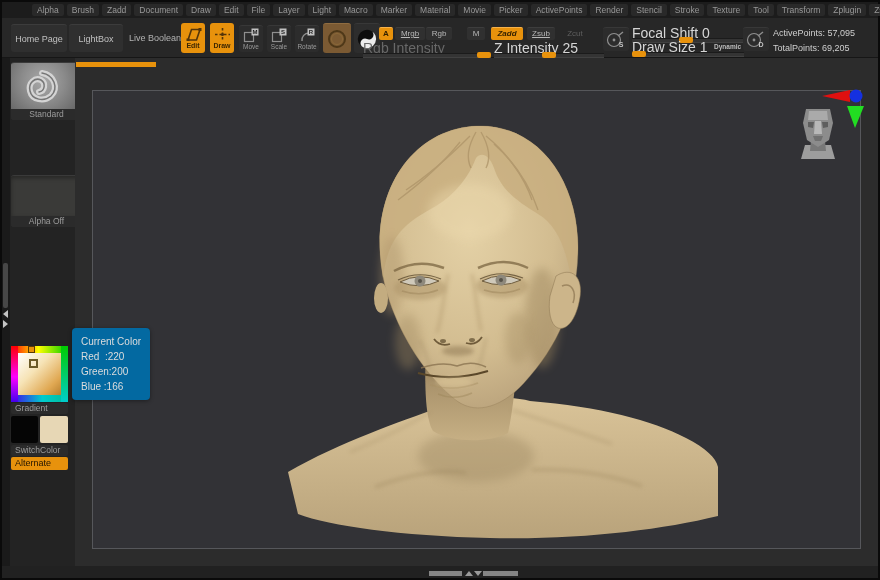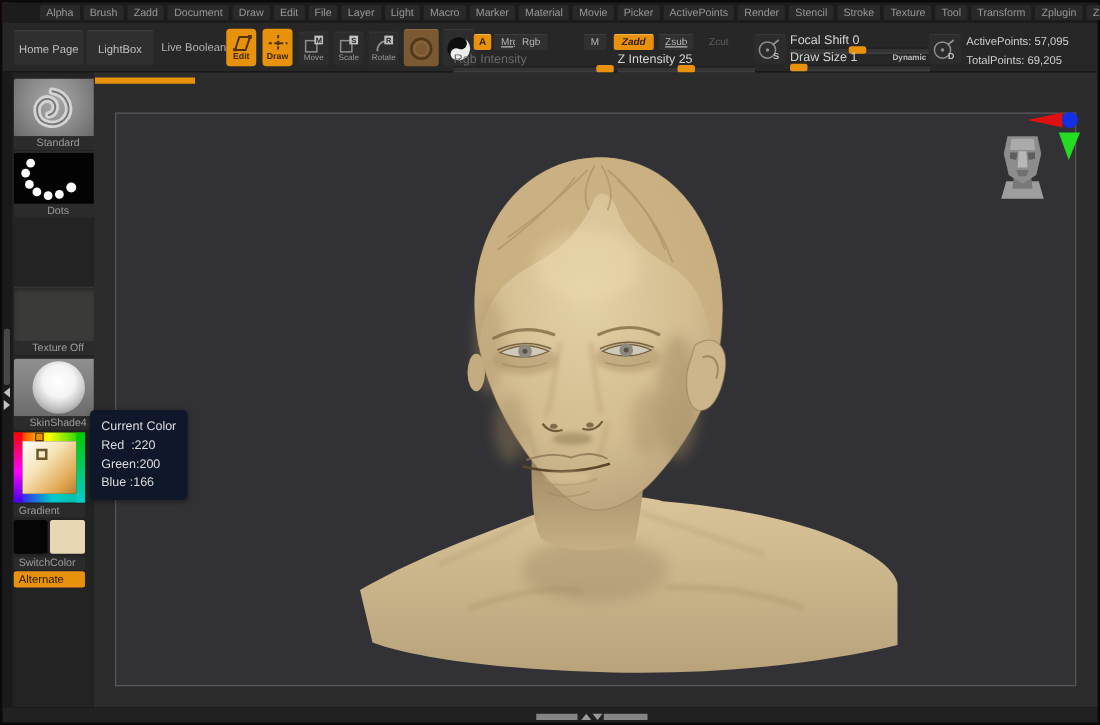--- a/index.html
+++ b/index.html
@@ -24,21 +24,21 @@
               align-items:center;justify-content:center;gap:1px;}
   .btn-orange .olabel{font-size:7px;font-weight:bold;line-height:1;}
   .btn-tool{background:#2c2c2c;border-top:1px solid #383838;border-radius:3px;display:flex;flex-direction:column;
             align-items:center;justify-content:flex-start;padding-top:2px;}
   .btn-tool .tlabel{font-size:6.5px;color:#9a9a9a;line-height:1;margin-top:1px;}
   .btn-mode{background:#303030;border-top:1px solid #3d3d3d;border-radius:2px;color:#b8b8b8;font-size:8px;
             display:flex;align-items:center;justify-content:center;line-height:1;}
   .btn-mode.on{background:#e8920c;color:#352200;font-weight:bold;border-top:1px solid #f7b24a;}
   .btn-mode.dim{background:transparent;border:none;color:#5e5e5e;}
   .slider{position:absolute;}
-  .slider .slabel{font-size:10px;color:#d6d6d6;display:block;line-height:10px;white-space:nowrap;}
+  .slider .slabel{font-size:14px;color:#d6d6d6;display:block;line-height:10px;white-space:nowrap;}
   .slider .slabel.dim{color:#686868;}
   .strack{position:relative;height:3px;background:#343434;border-top:1px solid #1b1b1b;border-bottom:1px solid #414141;}
   .shandle{position:absolute;top:-2px;width:14px;height:6px;background:#e8920c;border-radius:2px;}
   .stat{font-size:9px;color:#cfcfcf;white-space:nowrap;}
   .dyn{font-size:6.5px;font-weight:bold;color:#bdbdbd;}
 
   
   #sidebar{position:absolute;left:2px;top:58px;width:73px;height:508px;background:#232323;}
   #side-scroll{position:absolute;left:0;top:0;width:8px;height:508px;background:#1a1a1a;}
   #side-thumb{position:absolute;left:1px;top:205px;width:5px;height:45px;background:#474747;border-radius:2px;}
@@ -74,21 +74,21 @@
   
   #canvas{position:absolute;left:75px;top:58px;width:803px;height:508px;background:#2c2c2c;}
   #lightbox-bar{position:absolute;left:1px;top:4px;width:80px;height:5px;background:#e8920c;}
   #doc-frame{position:absolute;left:17px;top:32px;width:769px;height:459px;background:#323236;
              border:1px solid #56575b;box-sizing:border-box;}
   #bust-svg{position:absolute;left:205px;top:32px;width:440px;height:460px;}
   #gizmo-svg{position:absolute;left:743px;top:28px;width:48px;height:44px;}
   #tool-preview{position:absolute;left:723px;top:45px;width:40px;height:58px;}
 
   
-  #tooltip{position:absolute;left:72px;top:328px;background:#0f172a;border-radius:4px;
+  #tooltip{position:absolute;left:72px;top:328px;background:#0369a1;border-radius:4px;
            padding:6px 9px;z-index:50;box-shadow:0 1px 4px rgba(0,0,0,.4);}
   .tt-line{white-space:pre;font-size:10px;color:#dcdcdc;line-height:15px;}
 
   
   #bottom-strip{position:absolute;left:2px;top:566px;width:876px;height:12px;background:#212121;}
   .divbar{position:absolute;top:5px;height:5px;background:#858585;}
   .tri-up{width:0;height:0;border-left:4px solid transparent;border-right:4px solid transparent;border-bottom:5px solid #9a9a9a;}
   .tri-down{width:0;height:0;border-left:4px solid transparent;border-right:4px solid transparent;border-top:5px solid #9a9a9a;}
 </style>
 </head>
@@ -179,21 +179,21 @@
     </div>
     <div class="tb" style="left:352px;top:5px;width:26px;height:30px;background:#2d2d2d;border-radius:3px;border-top:1px solid #383838;display:flex;align-items:center;justify-content:center;">
       <svg width="22" height="22" viewBox="0 0 24 24" style="transform:rotate(25deg);">
         <circle cx="12" cy="12" r="10" fill="#0d0d0d"></circle>
         <path d="M12,2 A10,10 0 0 1 12,22 A5,5 0 0 1 12,12 A5,5 0 0 0 12,2 Z" fill="#ececec"></path>
       </svg>
     </div>
 
     <div class="tb btn-mode on" style="left:377px;top:9px;width:14px;height:13px;">A</div>
     <div class="tb btn-mode" style="left:393px;top:9px;width:30px;height:13px;text-decoration:underline;">Mrgb</div>
-    <div class="tb btn-mode" style="left:410px;top:9px;width:26px;height:13px;">Rgb</div>
+    <div class="tb btn-mode" style="left:424px;top:9px;width:26px;height:13px;">Rgb</div>
     <div class="tb btn-mode" style="left:465px;top:9px;width:18px;height:13px;">M</div>
     <div class="tb btn-mode on" style="left:489px;top:9px;width:32px;height:13px;font-style:italic;">Zadd</div>
     <div class="tb btn-mode" style="left:525px;top:9px;width:28px;height:13px;text-decoration:underline;">Zsub</div>
     <div class="tb btn-mode dim" style="left:559px;top:9px;width:28px;height:13px;">Zcut</div>
 
     <div class="slider" style="left:361px;top:25px;width:128px;">
       <span class="slabel dim">Rgb Intensity</span>
       <div class="strack">
           <div class="shandle" style="right:0;"></div>
         </div>
@@ -249,45 +249,27 @@
     <div class="item" style="top:4px;">
       <div class="thumb-standard">
         <svg width="57" height="46">
           <path d="M31,10 C43,12 48,25 40,33 C33,39 21,37 19,28 C17,20 24,14 30,17 C35,20 34,28 28,29" fill="none" stroke="#d4d4d4" stroke-width="6" stroke-linecap="round"></path>
           <path d="M31,10 C43,12 48,25 40,33 C33,39 21,37 19,28 C17,20 24,14 30,17 C35,20 34,28 28,29" fill="none" stroke="#767676" stroke-width="1.5" stroke-linecap="round"></path>
         </svg>
       </div>
       <div class="item-label">Standard</div>
     </div>
 
-    <div class="item" style="top:63px;">
-      <div class="thumb-dots">
-        <span class="dot" style="left:10px;top:5px;"></span>
-        <span class="dot" style="left:6px;top:13px;"></span>
-        <span class="dot" style="left:9px;top:22px;"></span>
-        <span class="dot" style="left:15px;top:28px;"></span>
-        <span class="dot" style="left:24px;top:31px;"></span>
-        <span class="dot" style="left:33px;top:30px;"></span>
-        <span class="dot" style="left:42px;top:24px;width:8px;height:8px;"></span>
-      </div>
-      <div class="item-label">Dots</div>
-    </div>
-
-
-    <div class="item" style="top:171px;">
-      <div class="thumb-off" style="height:43px;"></div>
-      <div class="item-label">Texture Off</div>
-    </div>
-
-    <div class="item" style="top:228px;">
-      <div class="thumb-mat">
-          <div class="matball"></div>
-        </div>
-      <div class="item-label">SkinShade4</div>
-    </div>
+
+    <div class="item" style="top:117px;">
+      <div class="thumb-off"></div>
+      <div class="item-label">Alpha Off</div>
+    </div>
+
+
 
     <div id="picker">
       <div class="hue-top"></div>
       <div class="hue-bottom"></div>
       <div class="hue-left"></div>
       <div class="hue-right"></div>
       <div class="sv-square"></div>
       <div class="hue-cursor"></div>
       <div class="sv-cursor"></div>
     </div>

